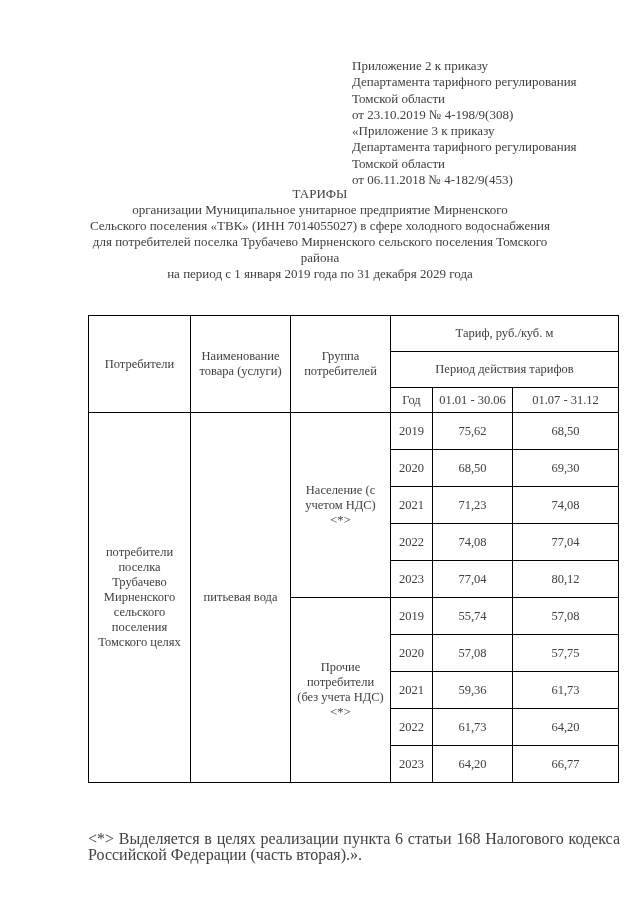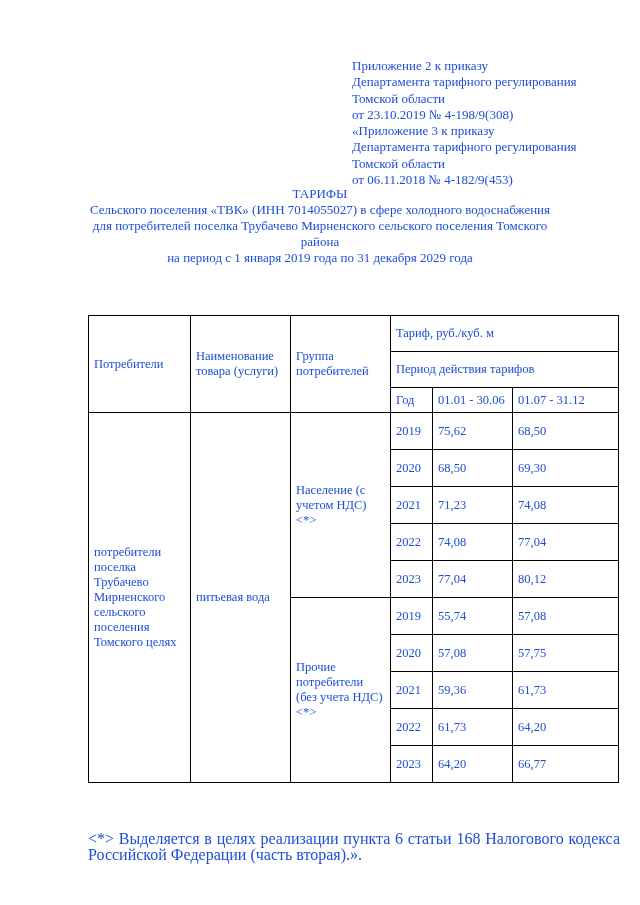--- a/index.html
+++ b/index.html
@@ -1,21 +1,21 @@
 <!DOCTYPE html>
 <html><head>
 <meta charset="utf-8">
 <style>
   html, body { margin: 0; padding: 0; background: #ffffff; }
   .page {
     position: relative;
     width: 640px;
     height: 905px;
     background: #ffffff;
-    color: #1d4ed8;
+    color: #404040;
     font-family: "Liberation Serif", "DejaVu Serif", serif;
     overflow: hidden;
   }
   .appendix {
     position: absolute;
     left: 352px;
     top: 58px;
     font-size: 13px;
     line-height: 16.3px;
     text-align: left;
@@ -35,20 +35,21 @@
     left: 88px;
     top: 315px;
     border-collapse: collapse;
     table-layout: fixed;
     width: 530px;
   }
   table.tariff-table td {
     border: 1px solid #000000;
     font-size: 12.5px;
     font-weight: normal;
+    text-align: center;
     vertical-align: middle;
     padding: 2px 5px;
     word-wrap: break-word;
   }
   tr.hrow1 { height: 36px; }
   tr.hrow2 { height: 36px; }
   tr.hrow3 { height: 25px; }
   tr.drow  { height: 37px; }
   td.group { white-space: pre-line; }
   td.wrapcell { white-space: pre-line; }
@@ -73,20 +74,21 @@
     <div>Томской области</div>
     <div>от 23.10.2019 № 4-198/9(308)</div>
     <div>«Приложение 3 к приказу</div>
     <div>Департамента тарифного регулирования</div>
     <div>Томской области</div>
     <div>от 06.11.2018 № 4-182/9(453)</div>
   </div>
 
   <div class="title-block">
     <div>ТАРИФЫ</div>
+    <div>организации Муниципальное унитарное предприятие Мирненского</div>
     <div>Сельского поселения «ТВК» (ИНН 7014055027) в сфере холодного водоснабжения</div>
     <div>для потребителей поселка Трубачево Мирненского сельского поселения Томского</div>
     <div>района</div>
     <div>на период с 1 января 2019 года по 31 декабря 2029 года</div>
   </div>
 
   <table class="tariff-table">
     <colgroup>
       <col style="width:102px">
       <col style="width:100px">

